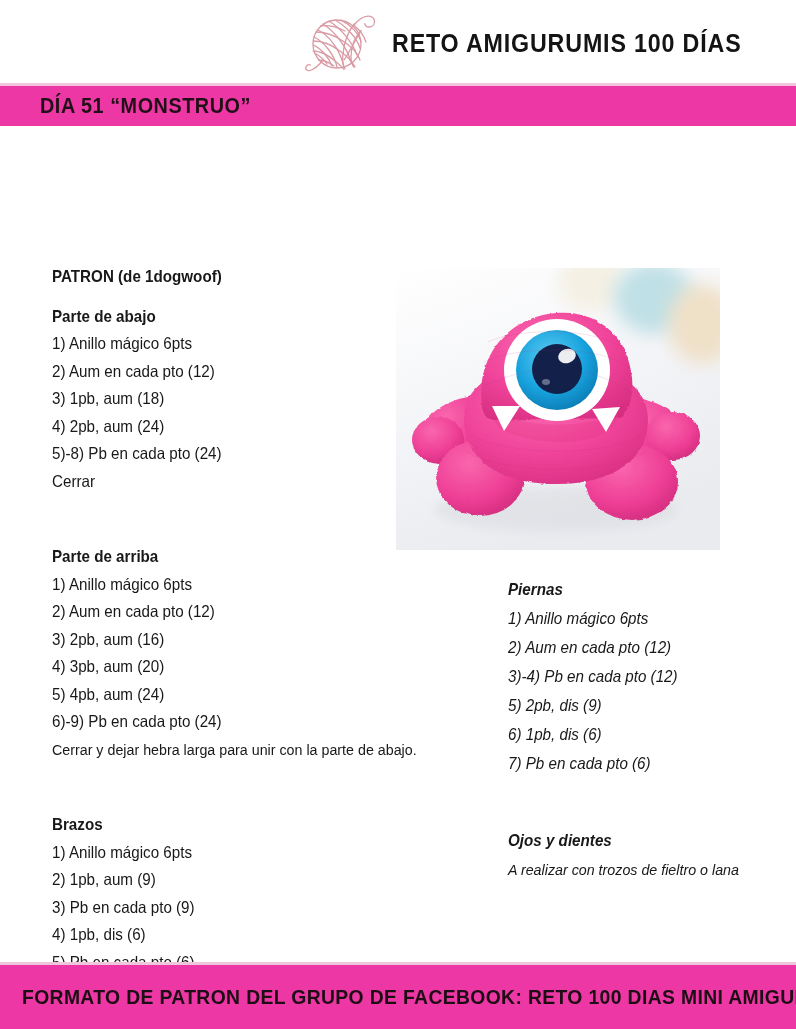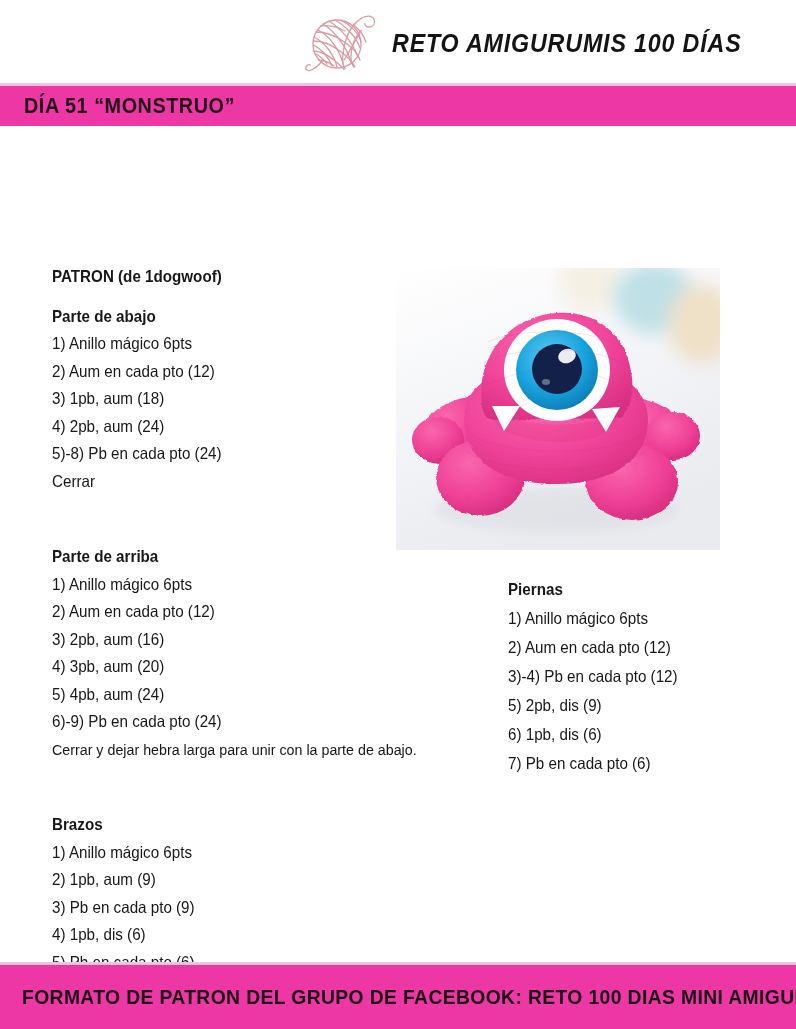--- a/index.html
+++ b/index.html
@@ -22,21 +22,20 @@
     position: absolute;
     left: 0; top: 0;
     width: 796px;
     height: 86px;
     background: #ffffff;
     display: flex;
     align-items: center;
     justify-content: flex-end;
     padding-right: 28px;
     box-sizing: border-box;
-    font-style: italic;
   }
   .brand-inner {
     display: flex;
     align-items: center;
     gap: 14px;
   }
   .yarn-logo {
     width: 74px;
     height: 66px;
     display: block;
@@ -65,21 +64,21 @@
   
   .title-band {
     position: absolute;
     left: 0; top: 86px;
     width: 796px;
     height: 40px;
     background: #ed37a4;
     display: flex;
     align-items: center;
     box-sizing: border-box;
-    padding-left: 24px;
+    padding-left: 40px;
   }
   .title-band-text {
     font-family: "Liberation Sans Narrow", "Liberation Sans", sans-serif;
     font-size: 22px;
     font-weight: 700;
     letter-spacing: 0.6px;
     color: #211018;
     transform: scaleX(0.9);
     transform-origin: left center;
     white-space: nowrap;
@@ -122,20 +121,21 @@
 
   .block { margin: 12px; }
   .spacer-lg { height: 24px; }
 
   
   .col-right {
     position: absolute;
     left: 496px;
     top: 437px;
     width: 280px;
+    font-style: italic;
   }
   .col-right .line { line-height: 29px; }
 
   
   .photo {
     position: absolute;
     left: 396px;
     top: 142px;
     width: 324px;
     height: 282px;
@@ -266,20 +266,24 @@
       <div class="line">1) Anillo mágico 6pts</div>
       <div class="line">2) Aum en cada pto (12)</div>
       <div class="line">3)-4) Pb en cada pto (12)</div>
       <div class="line">5) 2pb, dis (9)</div>
       <div class="line">6) 1pb, dis (6)</div>
       <div class="line">7) Pb en cada pto (6)</div>
     </div>
 
     <div class="spacer-lg"></div>
 
+    <div class="block">
+      <div class="line bold">Ojos y dientes</div>
+      <div class="line small">A realizar con trozos de fieltro o lana</div>
+    </div>
 
   </div>
 
   <div class="photo">
     <svg viewBox="0 0 324 282" xmlns="http://www.w3.org/2000/svg">
       <defs>
         <radialGradient id="bodyGrad" cx="42%" cy="32%" r="78%">
           <stop offset="0%" stop-color="#fb6bb2"></stop>
           <stop offset="55%" stop-color="#f0449a"></stop>
           <stop offset="100%" stop-color="#d62d80"></stop>

